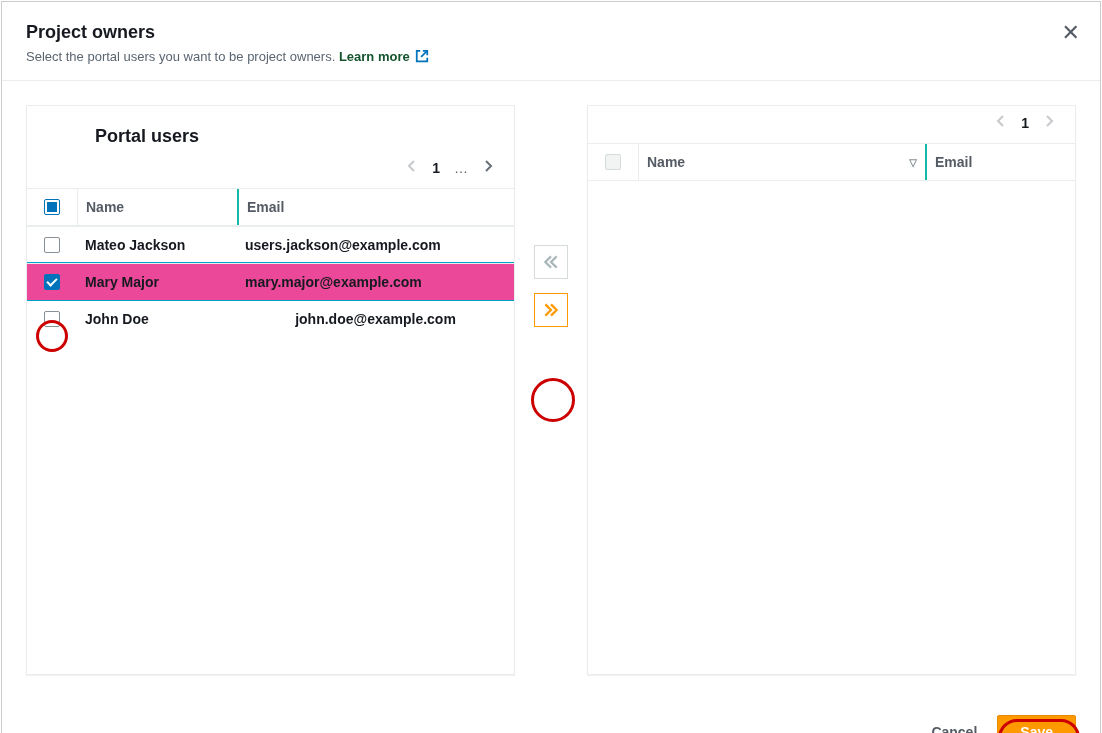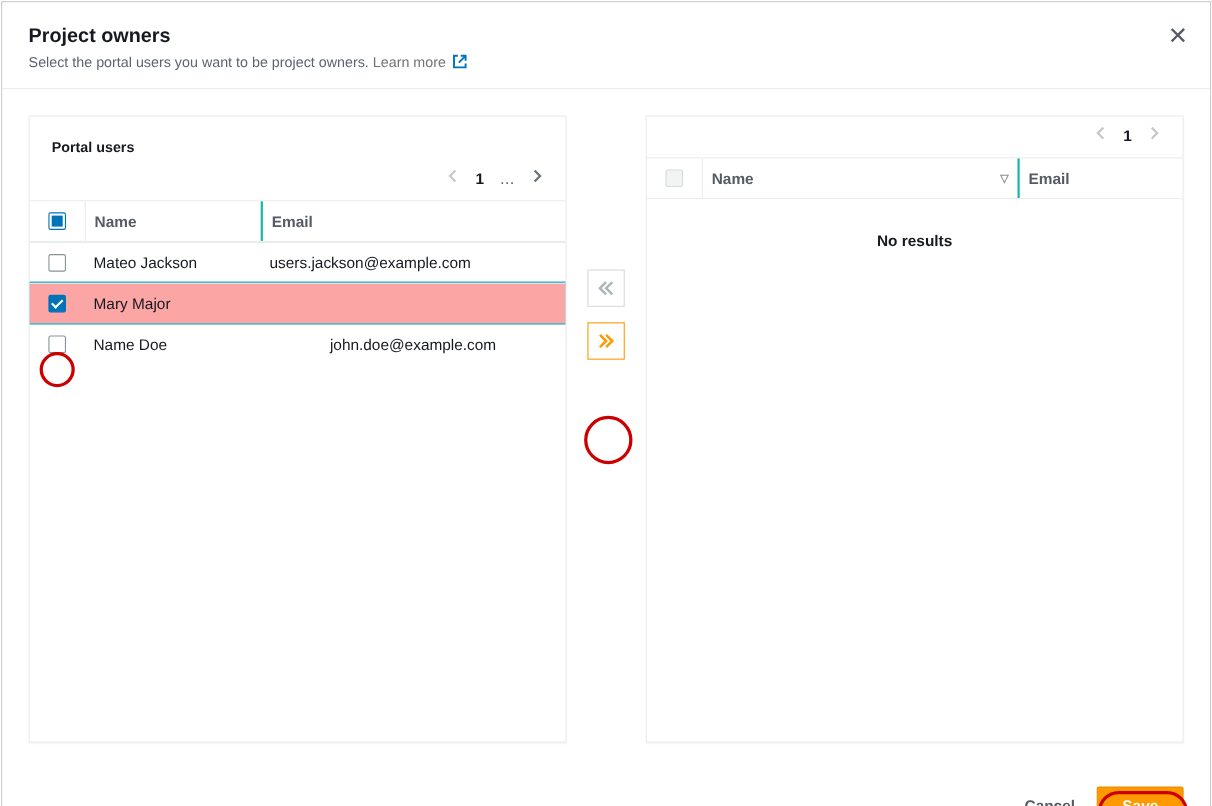--- a/index.html
+++ b/index.html
@@ -23,23 +23,23 @@
   .dialog-header h1 {
     font-size: 18px;
     font-weight: 700;
     margin-bottom: 6px;
   }
   .dialog-header .subhead {
     font-size: 13px;
     color: #5a6570;
   }
   .dialog-header .subhead a {
-    color: #737373;
+    color: #14532d;
     text-decoration: none;
-    font-weight: 400;
+    font-weight: 700;
   }
   .close-x {
     position: absolute;
     right: 20px;
     top: 20px;
     font-size: 22px;
     color: #545b64;
     cursor: pointer;
     line-height: 1;
   }
@@ -62,22 +62,23 @@
     min-width: 0;
     display: flex;
     flex-direction: column;
     height: 570px;
     background: #fff;
   }
   .panel-head {
     padding: 20px 20px 4px 20px;
   }
   .panel-head h2 {
-    font-size: 13px;
+    font-size: 18px;
     font-weight: 700;
+    margin-left: 48px;
   }
   .panel-head .count {
     color: #687078;
     font-weight: 400;
   }
   .panel-pager {
     display: flex;
     justify-content: flex-end;
     align-items: center;
     gap: 14px;
@@ -87,35 +88,36 @@
   .panel-pager .pg-btn {
     cursor: pointer;
     color: #687078;
   }
   .panel-pager .disabled { color: #c6c9cc; }
   .panel-pager .page-num { font-weight: 700; color: #16191f; }
   .tbl-head, .tbl-row {
     display: flex;
     align-items: center;
     border-top: 1px solid #eaeded;
+    font-weight: bold;
   }
   .tbl-head {
     border-bottom: 1px solid #eaeded;
     color: #545b64;
     font-size: 14px;
     font-weight: 600;
     justify-content: flex-end;
   }
   .col-chk { width: 50px; display:flex; justify-content:center; align-items:center; padding: 10px 0; }
   .col-name { flex: 0 0 160px; padding: 10px 8px; border-left: 1px solid #eaeded; }
   .col-email { flex: 1; padding: 10px 8px; border-left: 2px solid #14b8a6; position: relative;}
   .col-name-sortable { display:flex; align-items:center; gap:6px;}
   .tbl-body { flex:1; overflow:auto; }
   .tbl-row { font-size: 14px; color: #16191f; }
-  .tbl-row.selected { background: #fca5a5; outline: 1px solid #00a1c9; position:relative;}
+  .tbl-row.selected { background: #ec4899; outline: 1px solid #00a1c9; position:relative;}
   .chk {
     width: 16px; height: 16px;
     border: 1px solid #879196;
     border-radius: 2px;
     display:inline-flex; align-items:center; justify-content:center;
     background:#fff;
   }
   .chk.indet { background:#fff; border-color:#0073bb;}
   .chk.indet::after {
     content:""; display:block; width:10px; height:10px; background:#0073bb;
@@ -219,26 +221,27 @@
               <span class="chk"></span>
             </div>
             <div class="col-name" style="border-left:none;">Mateo Jackson</div>
             <div class="col-email" style="border-left:none;">users.jackson@example.com</div>
           </div>
           <div class="tbl-row selected">
             <div class="col-chk">
               <span class="chk checked"></span>
             </div>
             <div class="col-name" style="border-left:none;">Mary Major</div>
+            <div class="col-email" style="border-left:none;">mary.major@example.com</div>
           </div>
           <div class="tbl-row">
             <div class="col-chk">
               <span class="chk"></span>
             </div>
-            <div class="col-name" style="border-left:none;">Name Doe</div>
+            <div class="col-name" style="border-left:none;">John Doe</div>
             <div class="col-email" style="border-left:none;text-align:center;">john.doe@example.com</div>
           </div>
         </div>
     </div>
 
     <div class="middle">
       <div class="transfer-btn">
         <svg viewBox="0 0 16 16" fill="none" stroke="#aab7b8" stroke-width="2">
           <path d="M8 3L3 8l5 5"></path>
             <path d="M13 3L8 8l5 5"></path>
@@ -271,21 +274,20 @@
             <span class="chk disabled"></span>
           </div>
         <div class="col-name col-name-sortable" style="flex:1;">
           <span>Name</span>
           <span class="sort-icon" style="margin-left:auto;">▽</span>
         </div>
         <div class="col-email" style="flex:0 0 150px;">Email</div>
       </div>
       <div class="tbl-body">
         <div class="empty">
-          <div class="title">No results</div>
         </div>
       </div>
     </div>
 
   </div>
 
   <div class="footer">
     <button class="btn-cancel">Cancel</button>
     <button class="btn-save">Save</button>
   </div>

